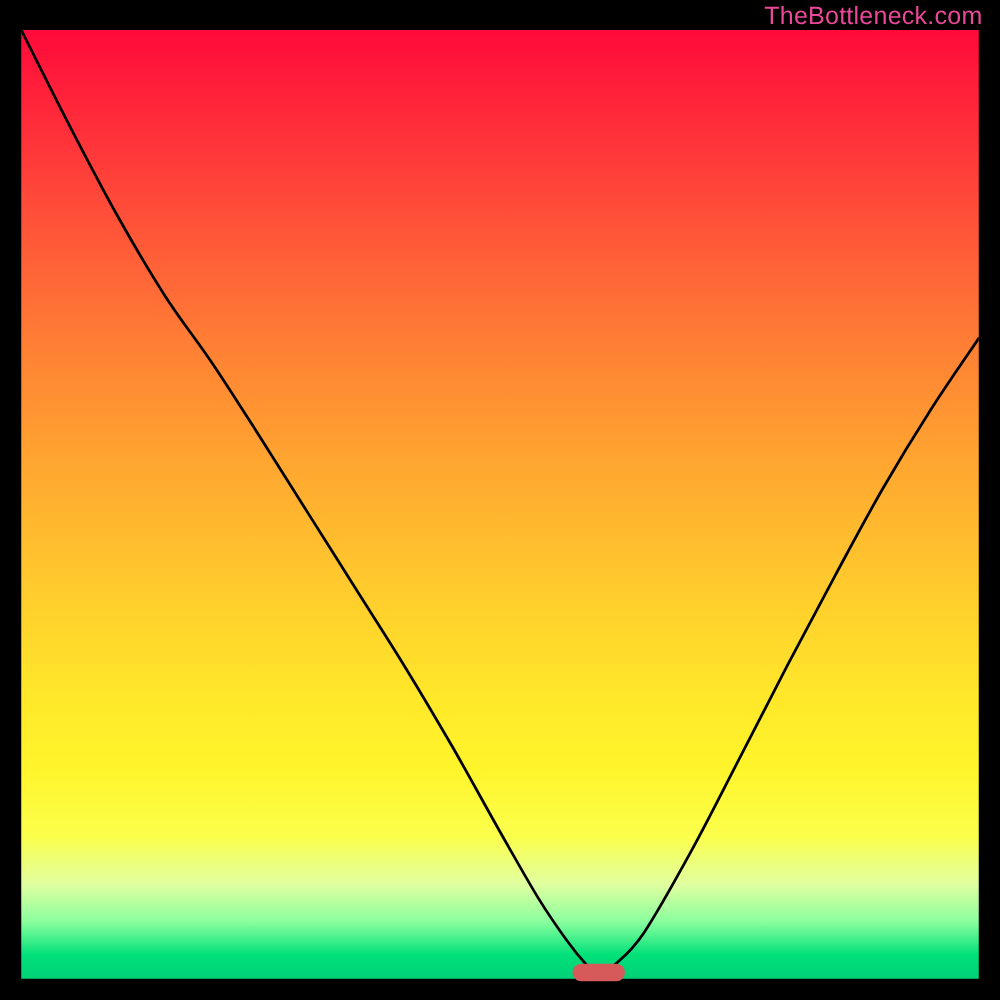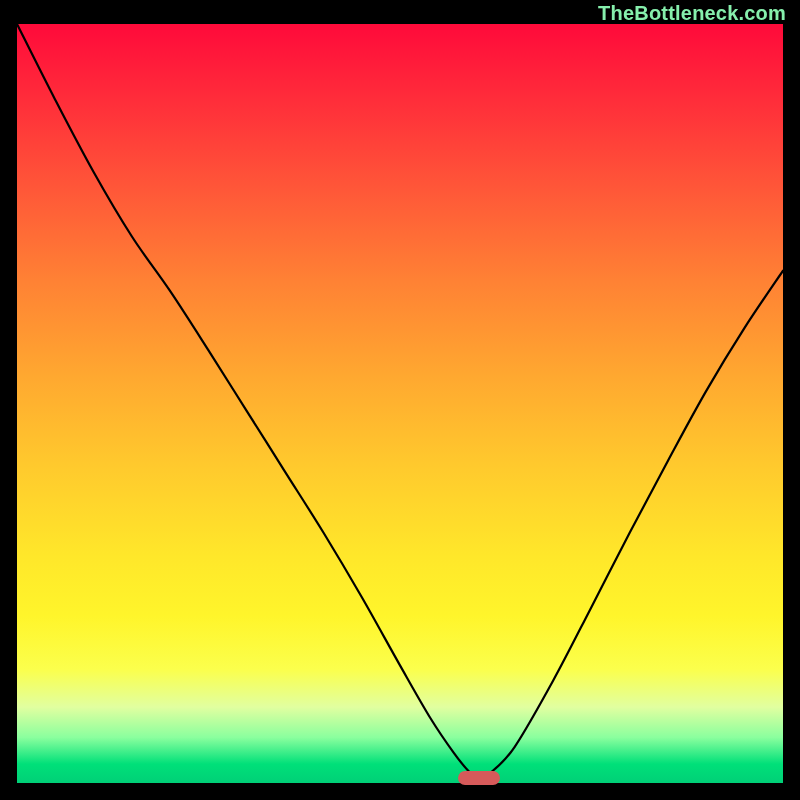--- a/index.html
+++ b/index.html
@@ -38,23 +38,23 @@
       #e1ffa0 90%,
       #8aff9e 94%,
       #00e079 97.5%,
       #00d077 100%
     );
   }
   .watermark {
     position: absolute;
     top: 2px;
     right: 14px;
-    color: #86efac;
+    color: #ec4899;
     font-size: 20px;
-    font-weight: 700;
+    font-weight: 400;
     letter-spacing: 0.2px;
   }
   .marker {
     position: absolute;
     width: 42px;
     height: 14px;
     border-radius: 7px;
     transform: translate(-50%, -50%);
   }
   svg.curve {

